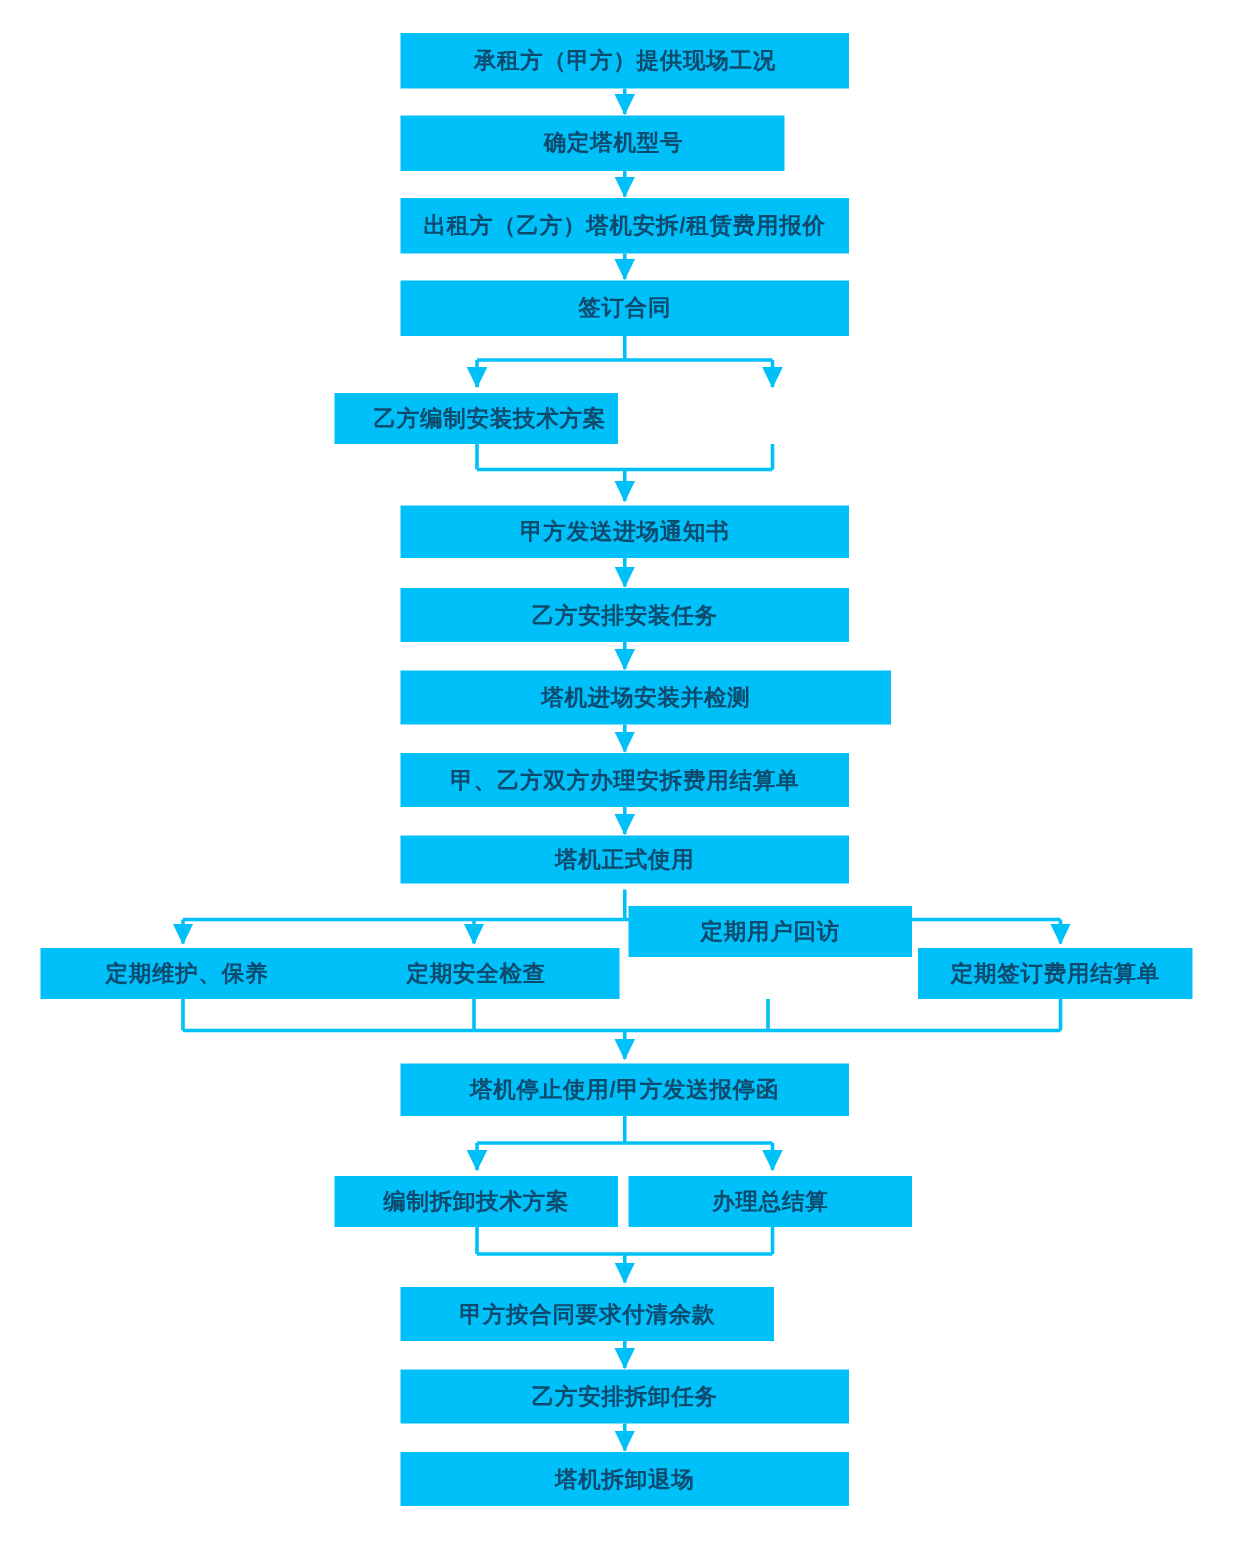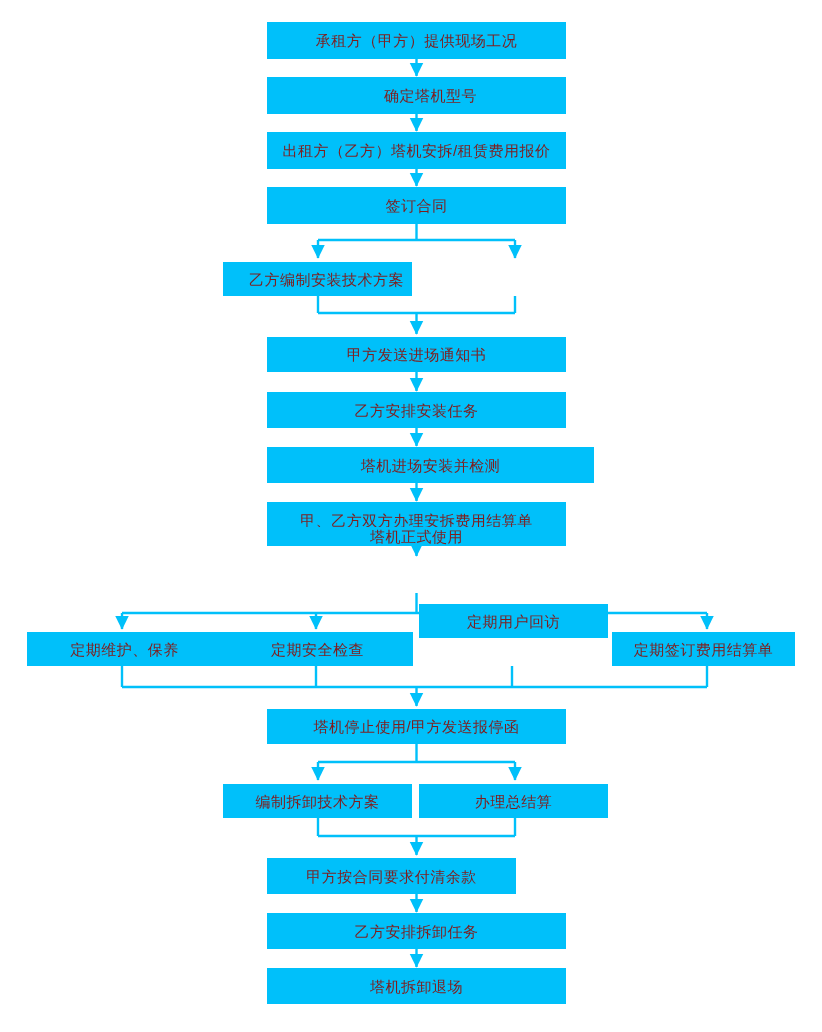--- a/index.html
+++ b/index.html
@@ -8,23 +8,23 @@
     width:822px;height:1032px;
     background:#ffffff;
     font-family:"Liberation Sans","DejaVu Sans",sans-serif;
     overflow:hidden;
   }
   #canvas{position:relative;width:822px;height:1032px;}
   svg#wires{position:absolute;left:0;top:0;width:822px;height:1032px;}
   .node{
     position:absolute;
     background:#00c0fa;
-    color:#7f1d1d;
+    color:#0c4a6e;
     font-size:15px;
-    font-weight:normal;
+    font-weight:bold;
     letter-spacing:.5px;
     display:flex;
     align-items:center;
     justify-content:center;
     box-sizing:border-box;
     text-align:center;
     line-height:1;
     white-space:nowrap;
     z-index:2;
   }
@@ -94,29 +94,29 @@
 
     <g stroke="#00c0fa" stroke-width="2.4" fill="none">
       <path d="M 318 818 L 318 836"></path>
       <path d="M 515 818 L 515 836"></path>
       <path d="M 318 836 L 515 836"></path>
       <path d="M 416.5 836 L 416.5 855" marker-end="url(#ah)"></path>
     </g>
   </svg>
 
   <div class="node" style="left: 267px; top: 22px; width: 299px; height: 37px;">承租方（甲方）提供现场工况</div>
-  <div class="node" style="left: 267px; top: 77px; width: 299px; height: 37px; padding-left: 28px;">确定塔机型号</div>
+  <div class="node" style="left: 267px; top: 77px; width: 256px; height: 37px; padding-left: 28px;">确定塔机型号</div>
   <div class="node" style="left: 267px; top: 132px; width: 299px; height: 37px;">出租方（乙方）塔机安拆/租赁费用报价</div>
   <div class="node" style="left: 267px; top: 187px; width: 299px; height: 37px;">签订合同</div>
   <div class="node" style="left: 223px; top: 262px; width: 189px; height: 34px; padding-left: 18px;">乙方编制安装技术方案</div>
   <div class="node" style="left: 267px; top: 337px; width: 299px; height: 35px;">甲方发送进场通知书</div>
   <div class="node" style="left: 267px; top: 392px; width: 299px; height: 36px;">乙方安排安装任务</div>
   <div class="node" style="left: 267px; top: 447px; width: 327px; height: 36px;">塔机进场安装并检测</div>
   <div class="node" style="left: 267px; top: 502px; width: 299px; height: 36px;">甲、乙方双方办理安拆费用结算单</div>
-  <div class="node" style="left: 267px; top: 527px; width: 299px; height: 19px;">塔机正式使用</div>
+  <div class="node" style="left: 267px; top: 557px; width: 299px; height: 32px;">塔机正式使用</div>
   <div class="node" style="left: 27px; top: 632px; width: 195px; height: 34px;">定期维护、保养</div>
   <div class="node" style="left: 222px; top: 632px; width: 191px; height: 34px;">定期安全检查</div>
   <div class="node" style="left: 419px; top: 604px; width: 189px; height: 34px;">定期用户回访</div>
   <div class="node" style="left: 612px; top: 632px; width: 183px; height: 34px;">定期签订费用结算单</div>
   <div class="node" style="left: 267px; top: 709px; width: 299px; height: 35px;">塔机停止使用/甲方发送报停函</div>
   <div class="node" style="left: 223px; top: 784px; width: 189px; height: 34px;">编制拆卸技术方案</div>
   <div class="node" style="left: 419px; top: 784px; width: 189px; height: 34px;">办理总结算</div>
   <div class="node" style="left: 267px; top: 858px; width: 249px; height: 36px;">甲方按合同要求付清余款</div>
   <div class="node" style="left: 267px; top: 913px; width: 299px; height: 36px;">乙方安排拆卸任务</div>
   <div class="node" style="left: 267px; top: 968px; width: 299px; height: 36px;">塔机拆卸退场</div>

